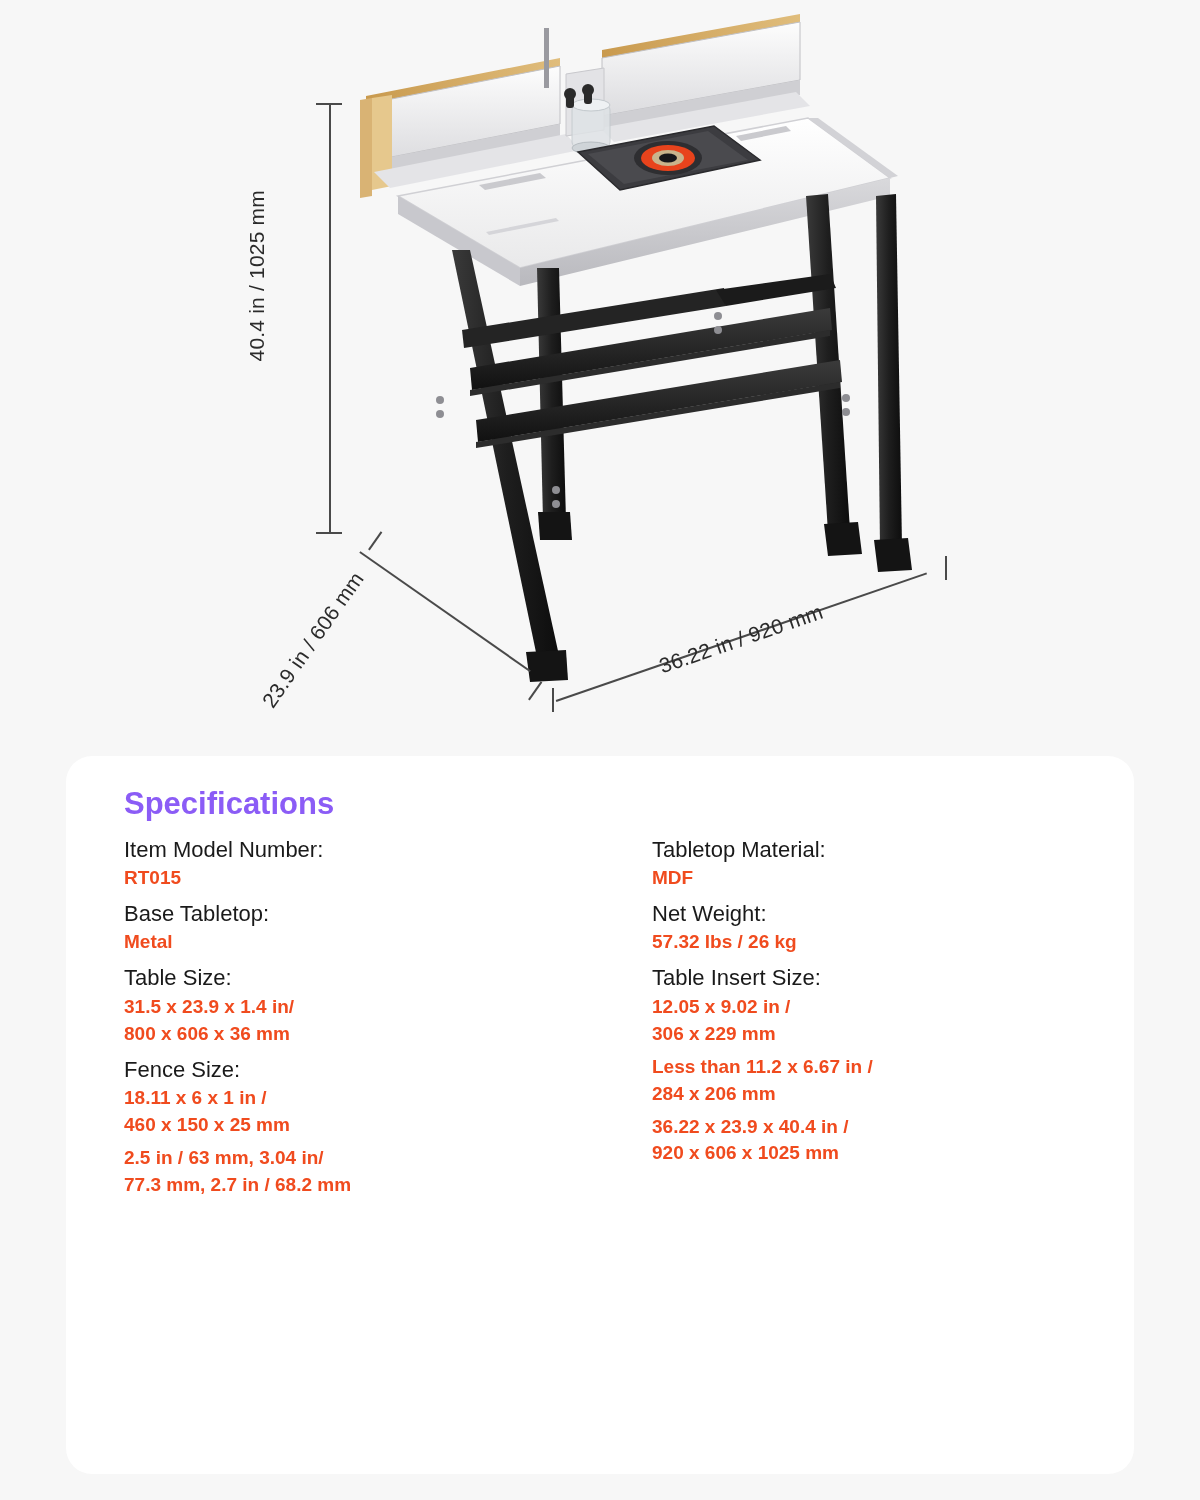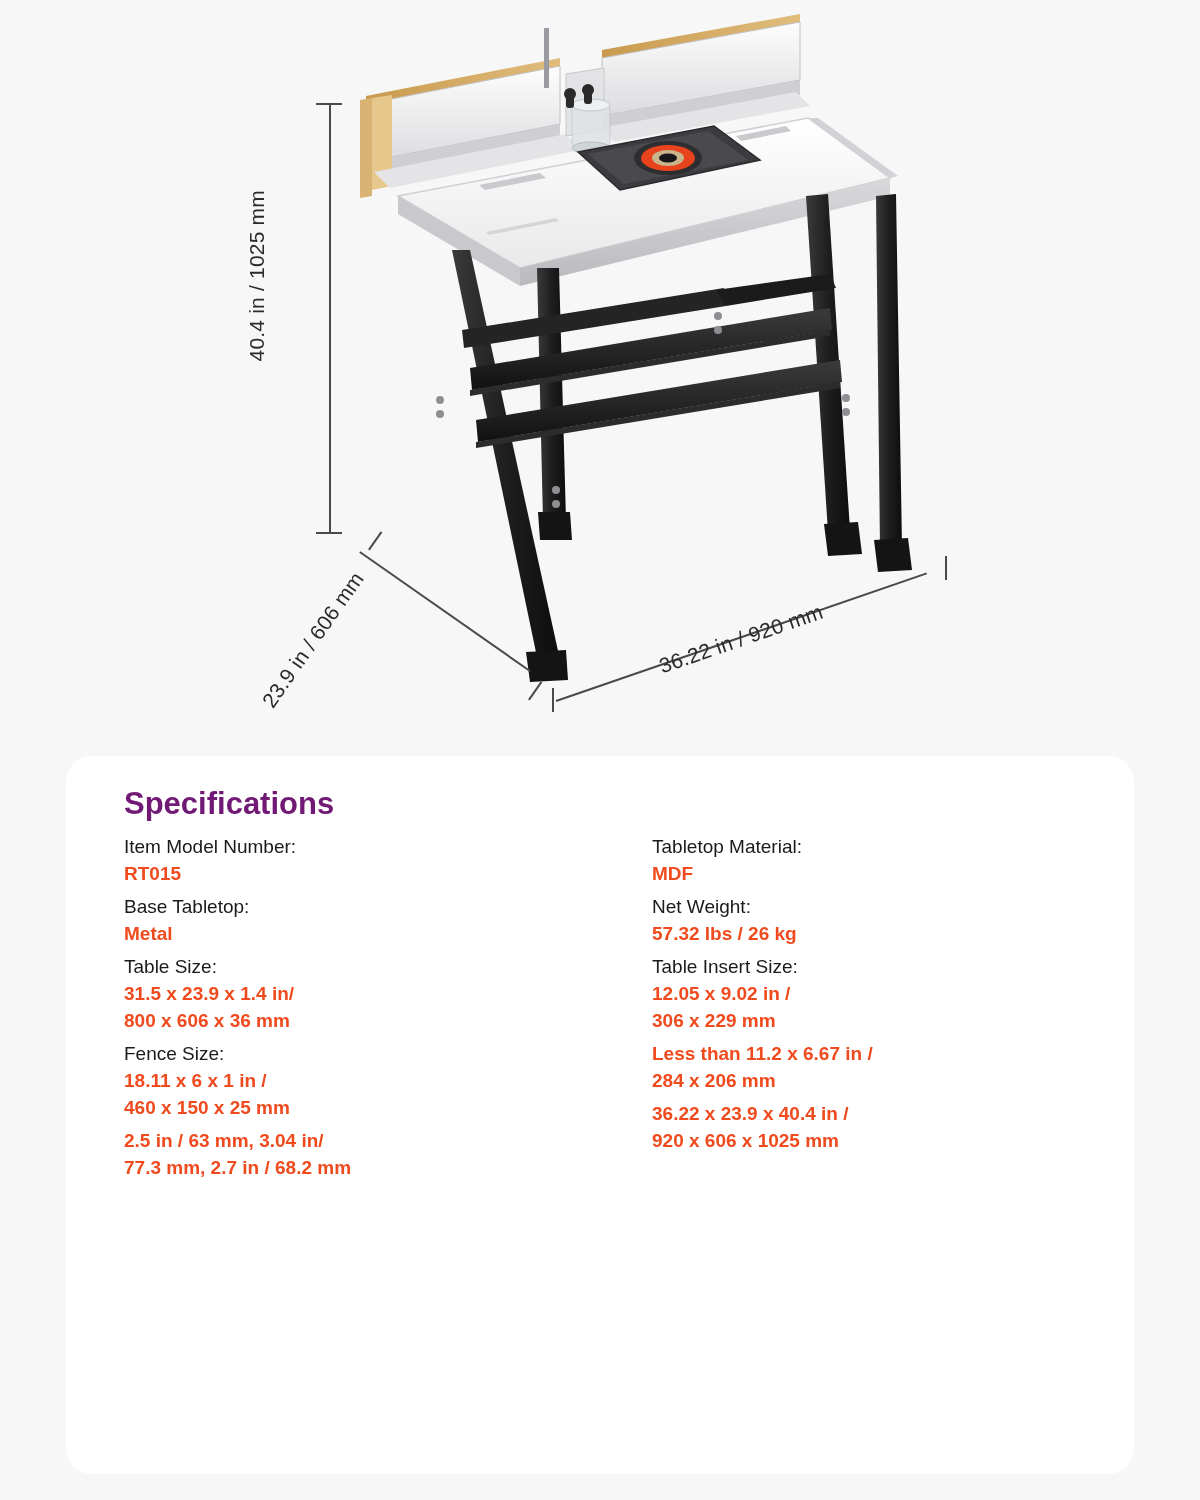--- a/index.html
+++ b/index.html
@@ -89,33 +89,33 @@
     width: 1068px;
     height: 718px;
     background: #ffffff;
     border-radius: 26px;
   }
   .spec-title {
     position: absolute;
     left: 58px; top: 30px;
     font-size: 31px;
     font-weight: bold;
-    color: #701a75;
+    color: #8b5cf6;
   }
   .spec-cols {
     position: absolute;
     left: 58px; top: 78px;
     width: 1000px;
     display: flex;
     gap: 58px;
   }
   .spec-col { width: 470px; }
   .spec-item { margin-bottom: 6px; }
   .spec-label {
-    font-size: 19px;
+    font-size: 22px;
     color: #1a1a1a;
     line-height: 1.42;
   }
   .spec-value {
     font-size: 19px;
     font-weight: bold;
     color: #f04b1e;
     line-height: 1.42;
     white-space: pre-line;
   }

